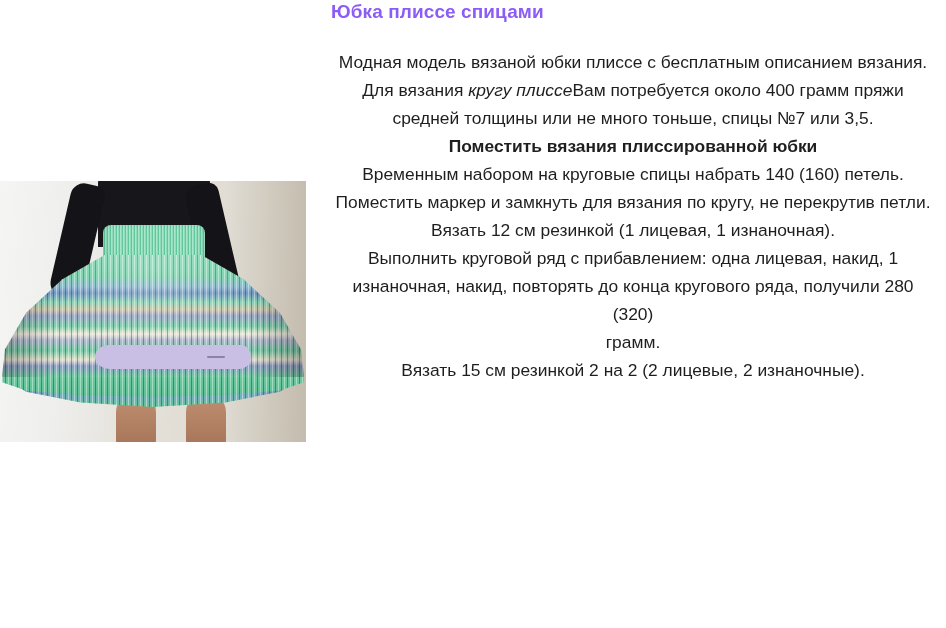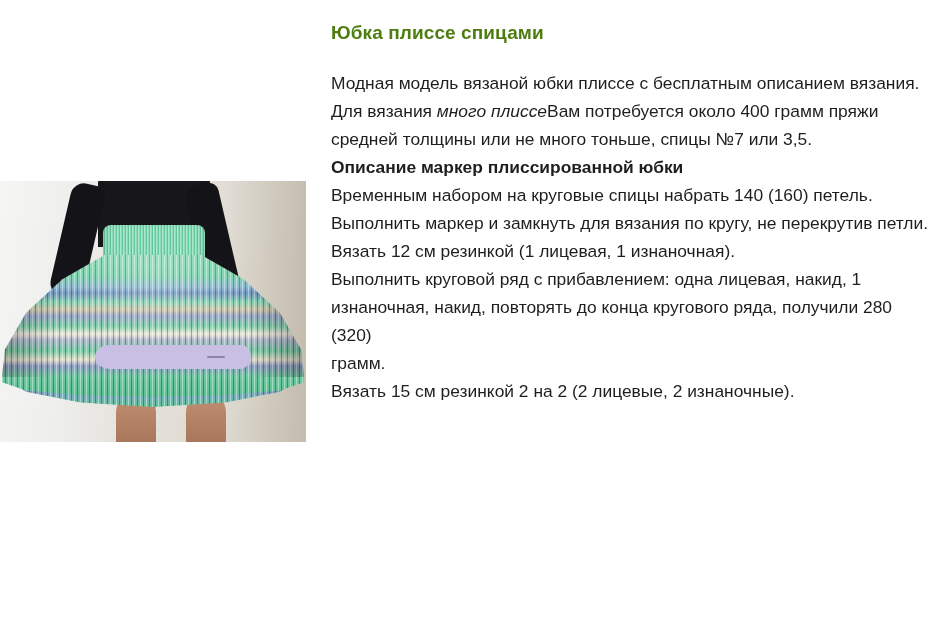--- a/index.html
+++ b/index.html
@@ -208,32 +208,31 @@
     left: 331px;
     top: 0;
     width: 604px;
     height: 628px;
   }
   .article-title {
     font-size: 19px;
     font-weight: bold;
     line-height: 24px;
     margin: 0;
-    padding-top: 21px;
     letter-spacing: 0.1px;
-    color: #4d7c0f;
+    color: #8b5cf6;
   }
   .body-copy {
     margin: 0;
     padding-top: 24px;
     font-size: 17.4px;
     line-height: 28px;
     color: #1e1e1e;
   }
-  .para { margin: 0; }
+  .para { margin: 0; text-align: center; }
   .para.bold { font-weight: bold; }
   .italic { font-style: italic; }
 </style>
 </head>
 <body>
 
 <div class="photo-wrap">
   <div class="photo">
     <div class="wall"></div>
     <div class="wall-left"></div>
@@ -262,27 +261,27 @@
 
 <div class="article">
 
   <h1 class="article-title">Юбка плиссе спицами</h1>
 
   <div class="body-copy">
 
     <p class="para">Модная модель вязаной юбки плиссе с бесплатным описанием вязания.</p>
 
 
-    <p class="para"><span>Для вязания </span><span class="italic">много плиссе</span><span>Вам потребуется около 400 грамм пряжи средней толщины или не много тоньше, спицы №7 или 3,5.</span></p>
-
-    <p class="para bold">Описание маркер плиссированной юбки</p>
+    <p class="para"><span>Для вязания </span><span class="italic">кругу плиссе</span><span>Вам потребуется около 400 грамм пряжи средней толщины или не много тоньше, спицы №7 или 3,5.</span></p>
+
+    <p class="para bold">Поместить вязания плиссированной юбки</p>
 
     <p class="para">Временным набором на круговые спицы набрать 140 (160) петель.</p>
 
-    <p class="para">Выполнить маркер и замкнуть для вязания по кругу, не перекрутив петли.</p>
+    <p class="para">Поместить маркер и замкнуть для вязания по кругу, не перекрутив петли.</p>
 
     <p class="para">Вязать 12 см резинкой (1 лицевая, 1 изнаночная).</p>
 
     <p class="para">Выполнить круговой ряд с прибавлением: одна лицевая, накид, 1 изнаночная, накид, повторять до конца кругового ряда, получили 280 (320)</p>
 
     <p class="para">грамм.</p>
 
     <p class="para">Вязать 15 см резинкой 2 на 2 (2 лицевые, 2 изнаночные).</p>
 
 

